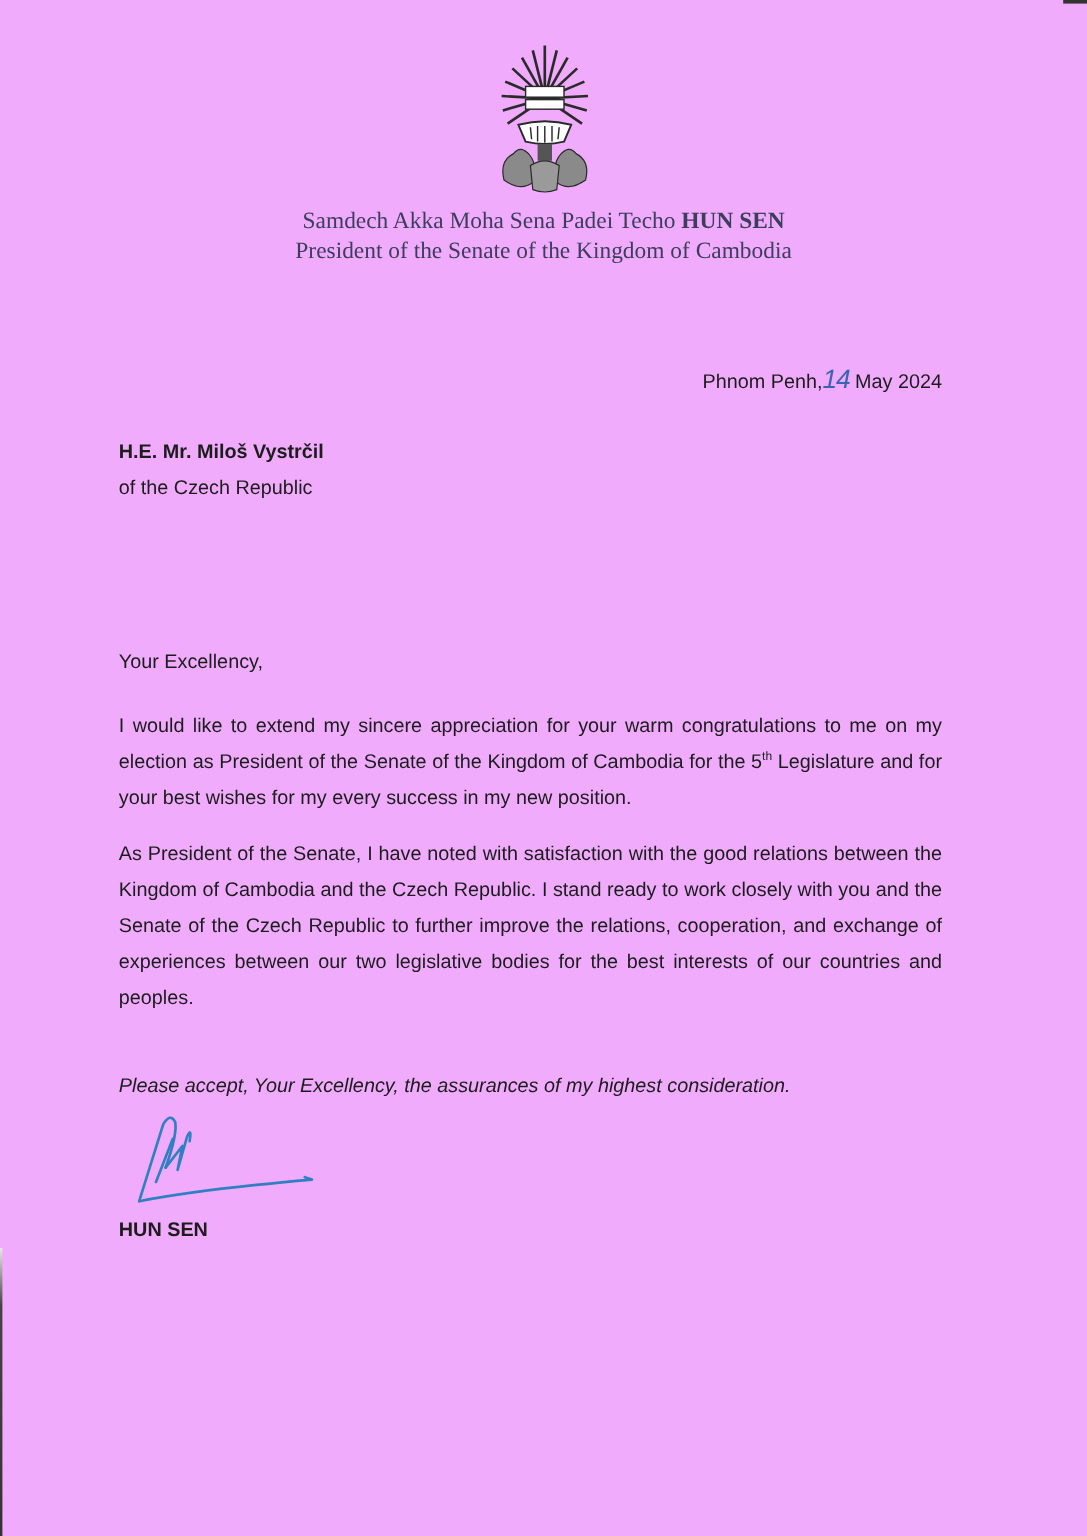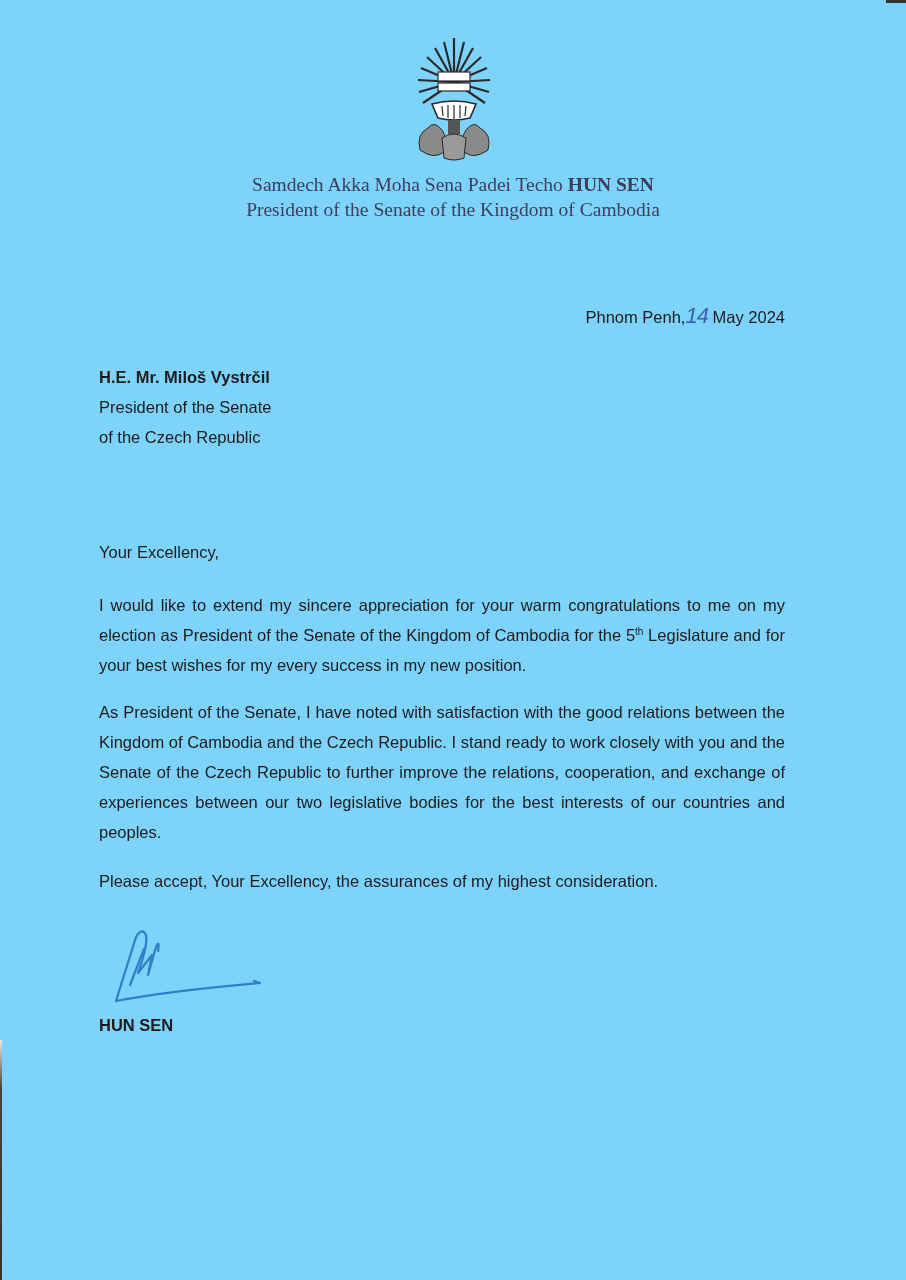--- a/index.html
+++ b/index.html
@@ -1,35 +1,35 @@
 <!DOCTYPE html>
 <html><head>
 <meta charset="utf-8">
 <style>
   html, body { margin: 0; padding: 0; background: #ffffff; }
   body { width: 906px; height: 1280px; position: relative; overflow: hidden; }
-  .page { position: absolute; left: 0; top: 0; width: 906px; height: 1280px; background: #7dd3fc; }
+  .page { position: absolute; left: 0; top: 0; width: 906px; height: 1280px; background: #f0abfc; }
   .edge-left { position: absolute; left: 0; top: 1040px; width: 2px; height: 240px; background: linear-gradient(#e8e8e8, #444 20%, #333); }
   .edge-mark { position: absolute; left: 886px; top: 0; width: 20px; height: 3px; background: #333; }
   .emblem { position: absolute; left: 414px; top: 34px; width: 80px; height: 128px; }
   .head { position: absolute; left: 0; width: 906px; text-align: center; font-family: "Liberation Serif", "DejaVu Serif", serif; font-size: 19.5px; color: #3d3d5c; }
   .head.l1 { top: 174px; }
   .head.l2 { top: 199px; }
   .head b { font-weight: bold; }
   .date { position: absolute; right: 121px; top: 303px; font-family: "Liberation Sans", sans-serif; font-size: 16.5px; color: #1a1a1a; }
   .date .hand { font-family: Liberation Sans, sans-serif; font-style: italic; color: #3b63b5; font-size: 22px; letter-spacing: -1px; }
   .text { font-family: "Liberation Sans", sans-serif; font-size: 16.5px; color: #1c1c1c; }
   .addr { position: absolute; left: 99px; top: 362px; line-height: 30px; }
   .addr .name { font-weight: bold; }
   .addr .city { text-decoration: underline; }
   .salute { position: absolute; left: 99px; top: 543px; text-align: right; }
   .para { position: absolute; left: 99px; width: 686px; line-height: 30px; text-align: justify; }
   .p1 { top: 590px; }
   .p2 { top: 697px; }
-  .p3 { top: 866px; }
+  .p3 { top: 890px; font-style: italic; }
   .para sup { font-size: 10px; line-height: 0; }
   .sig { position: absolute; left: 108px; top: 925px; width: 160px; height: 80px; }
   .signame { position: absolute; left: 99px; top: 1016px; font-weight: bold; }
 </style>
 </head>
 <body>
 
 <div class="page">
   <div class="edge-left"></div>
   <div class="edge-mark"></div>
@@ -68,21 +68,20 @@
     <path d="M28 104 Q40 96 52 104 L50 124 Q40 128 30 124 Z" fill="#9a9a9a" stroke="#2a2a2a" stroke-width="1"></path>
   </svg>
 
   <div class="head l1"><span>Samdech Akka Moha Sena Padei Techo </span><b>HUN SEN</b></div>
   <div class="head l2">President of the Senate of the Kingdom of Cambodia</div>
 
   <div class="date text"><span>Phnom Penh,</span><span class="hand">14</span> <span>May 2024</span></div>
 
   <div class="addr text">
     <div class="name">H.E. Mr. Miloš Vystrčil</div>
-    <div>President of the Senate</div>
     <div>of the Czech Republic</div>
   </div>
 
   <div class="salute text">Your Excellency,</div>
 
   <div class="para p1 text"><span>I would like to extend my sincere appreciation for your warm congratulations to me on my election as President of the Senate of the Kingdom of Cambodia for the 5</span><sup>th</sup><span> Legislature and for your best wishes for my every success in my new position.</span></div>
 
   <div class="para p2 text">As President of the Senate, I have noted with satisfaction with the good relations between the Kingdom of Cambodia and the Czech Republic. I stand ready to work closely with you and the Senate of the Czech Republic to further improve the relations, cooperation, and exchange of experiences between our two legislative bodies for the best interests of our countries and peoples.</div>
 
   <div class="para p3 text">Please accept, Your Excellency, the assurances of my highest consideration.</div>

